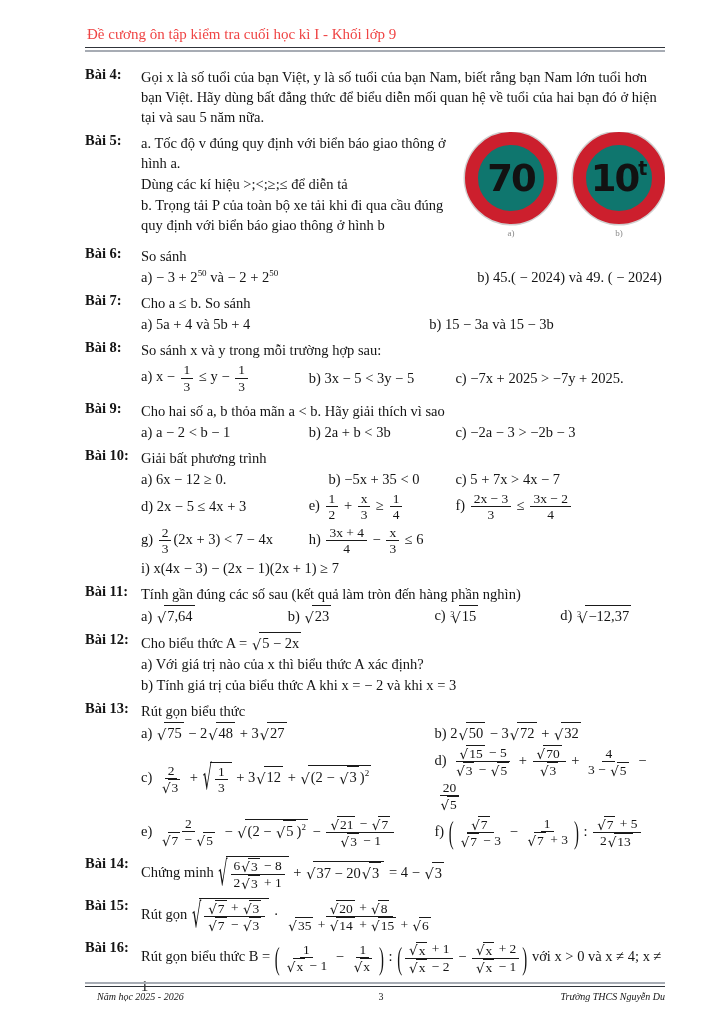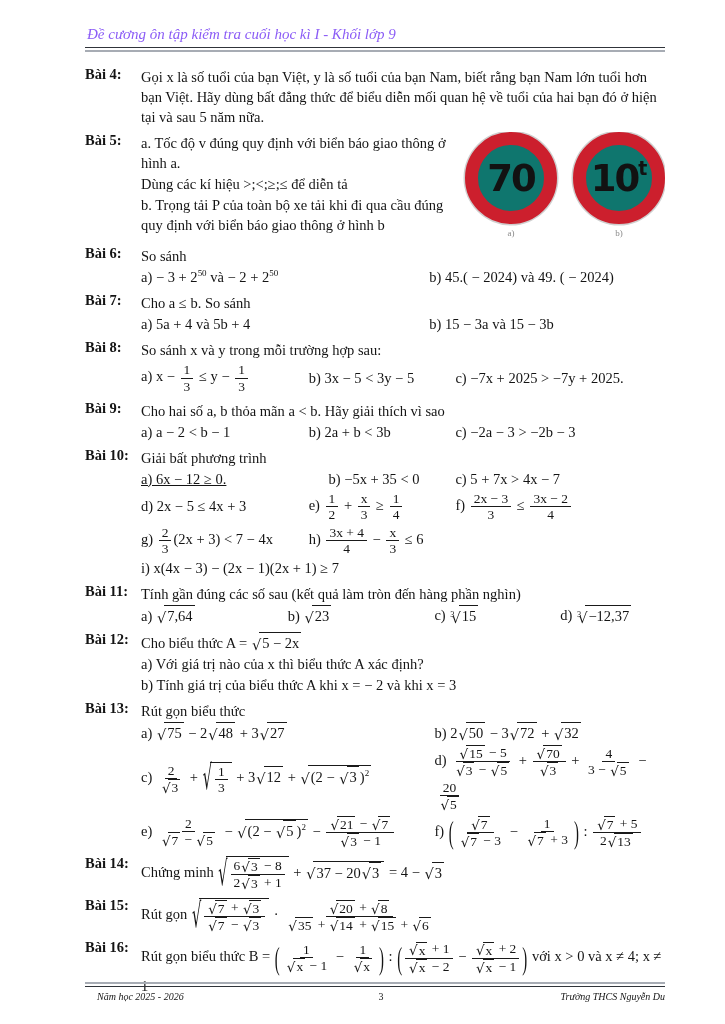--- a/index.html
+++ b/index.html
@@ -10,23 +10,22 @@
     background:#ffffff;
     font-family:"Liberation Serif","DejaVu Serif",serif;
     font-size:14.5px;
     color:#141414;
     overflow:hidden;
     box-sizing:border-box;
     padding:26px 60px 0 85px;
   }
   
   .header-title{
-    font-style:italic;
     font-size:15px;
-    color:#8b5cf6;
+    color:#ef4444;
     padding-left:2px;
   }
   .rule{height:2px;border-top:1.4px solid #30343a;border-bottom:2.6px solid #a7acb4;margin-top:4px;}
   .rule-footer{border-top:2.6px solid #a7acb4;border-bottom:1.4px solid #30343a;margin:0 0 4px 0;}
   
   .content{margin-top:14px;}
   .ex{display:flex;margin-bottom:4px;}
   .ex-label{flex:0 0 56px;font-weight:bold;white-space:nowrap;}
   .ex-body{flex:1 1 auto;overflow:hidden;line-height:1.38;}
   .mrow{margin:1px 0;}
@@ -105,21 +104,21 @@
           <div class="mrow">Dùng các kí hiệu &gt;;&lt;;≥;≤ để diễn tả</div>
           <div class="mrow">b. Trọng tải P của toàn bộ xe tải khi đi qua cầu đúng quy định với biển báo giao thông ở hình b</div>
         </div>
       </div>
       <div class="ex">
         <div class="ex-label">Bài 6:</div>
         <div class="ex-body">
           <div class="mrow">So sánh</div>
           <div class="mrow flex">
             <div class="mcell" style="width: 55%;">a) − 3 + 2<sup>50</sup>  và  − 2 + 2<sup>50</sup></div>
-            <div class="mcell" style="width: 45%;">b) 45.( − 2024)  và  49. ( − 2024)</div>
+            <div class="mcell" style="width: 45%; margin-left: 48px;">b) 45.( − 2024)  và  49. ( − 2024)</div>
           </div>
         </div>
       </div>
       <div class="ex">
         <div class="ex-label">Bài 7:</div>
         <div class="ex-body">
           <div class="mrow">Cho a ≤ b. So sánh</div>
           <div class="mrow flex">
             <div class="mcell" style="width: 55%;">a) 5a + 4 và 5b + 4</div>
             <div class="mcell" style="width: 45%;">b) 15 − 3a và 15 − 3b</div>
@@ -152,21 +151,21 @@
             <div class="mcell" style="width: 28%;">b) 2a + b &lt; 3b</div>
             <div class="mcell" style="width: 40%;">c) −2a − 3 &gt; −2b − 3</div>
           </div>
         </div>
       </div>
       <div class="ex">
         <div class="ex-label">Bài 10:</div>
         <div class="ex-body">
           <div class="mrow">Giải bất phương trình</div>
           <div class="mrow flex">
-            <div class="mcell" style="width: 32%; text-decoration: underline;">a) 6x − 12 ≥ 0.</div>
+            <div class="mcell" style="width: 32%;">a) 6x − 12 ≥ 0.</div>
             <div class="mcell" style="width: 28%; text-align: center;">b) −5x + 35 &lt; 0</div>
             <div class="mcell" style="width: 40%;">c) 5 + 7x &gt; 4x − 7</div>
           </div>
           <div class="mrow flex">
             <div class="mcell" style="width: 32%;">d) 2x − 5 ≤ 4x + 3</div>
             <div class="mcell" style="width: 28%;">e) <span class="fr">
                 <span class="nu">1</span>
                 <span class="de">2</span>
               </span> + <span class="fr">
                 <span class="nu">x</span>

